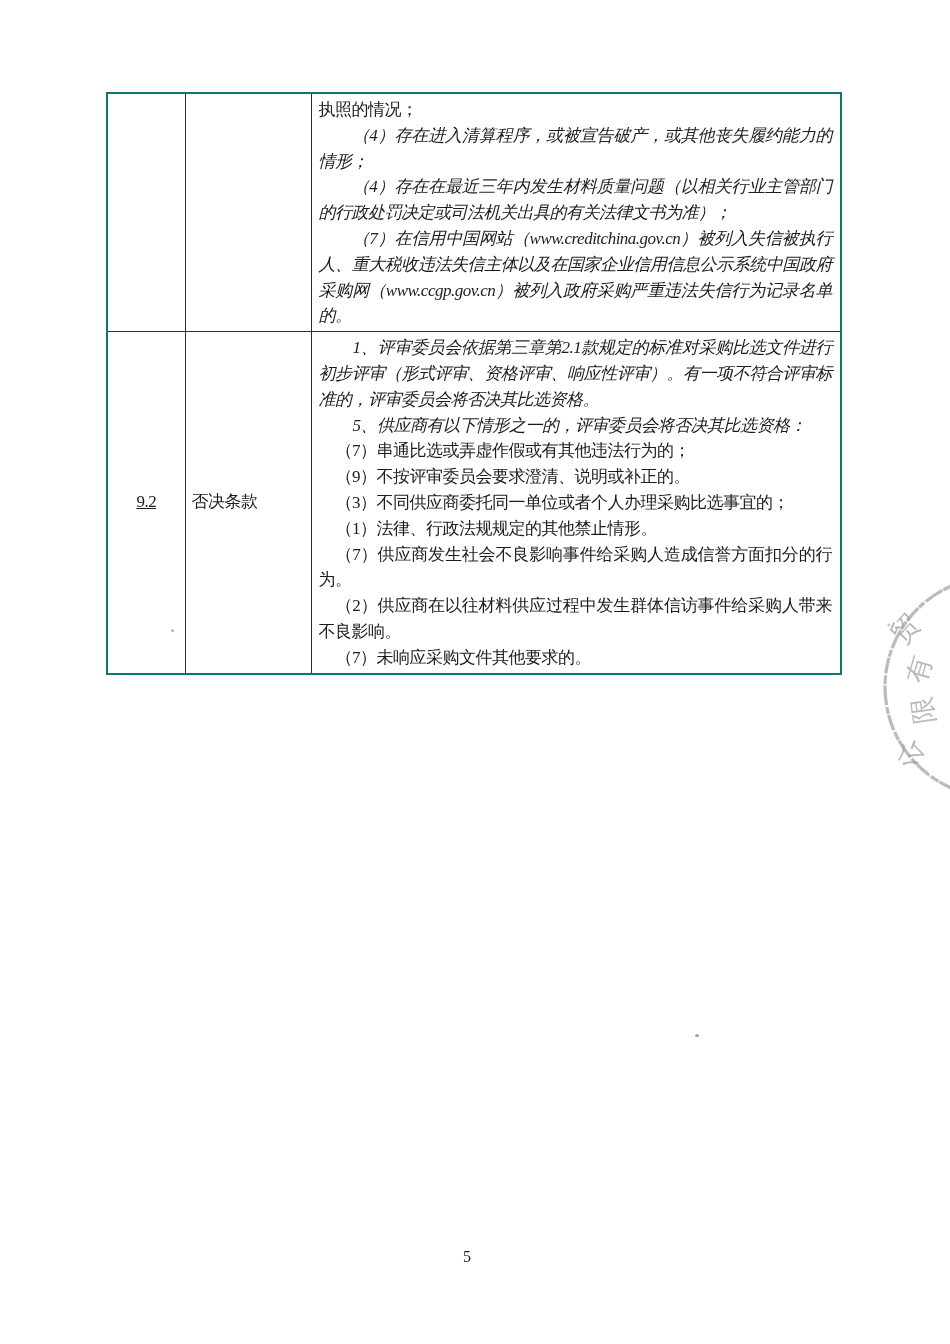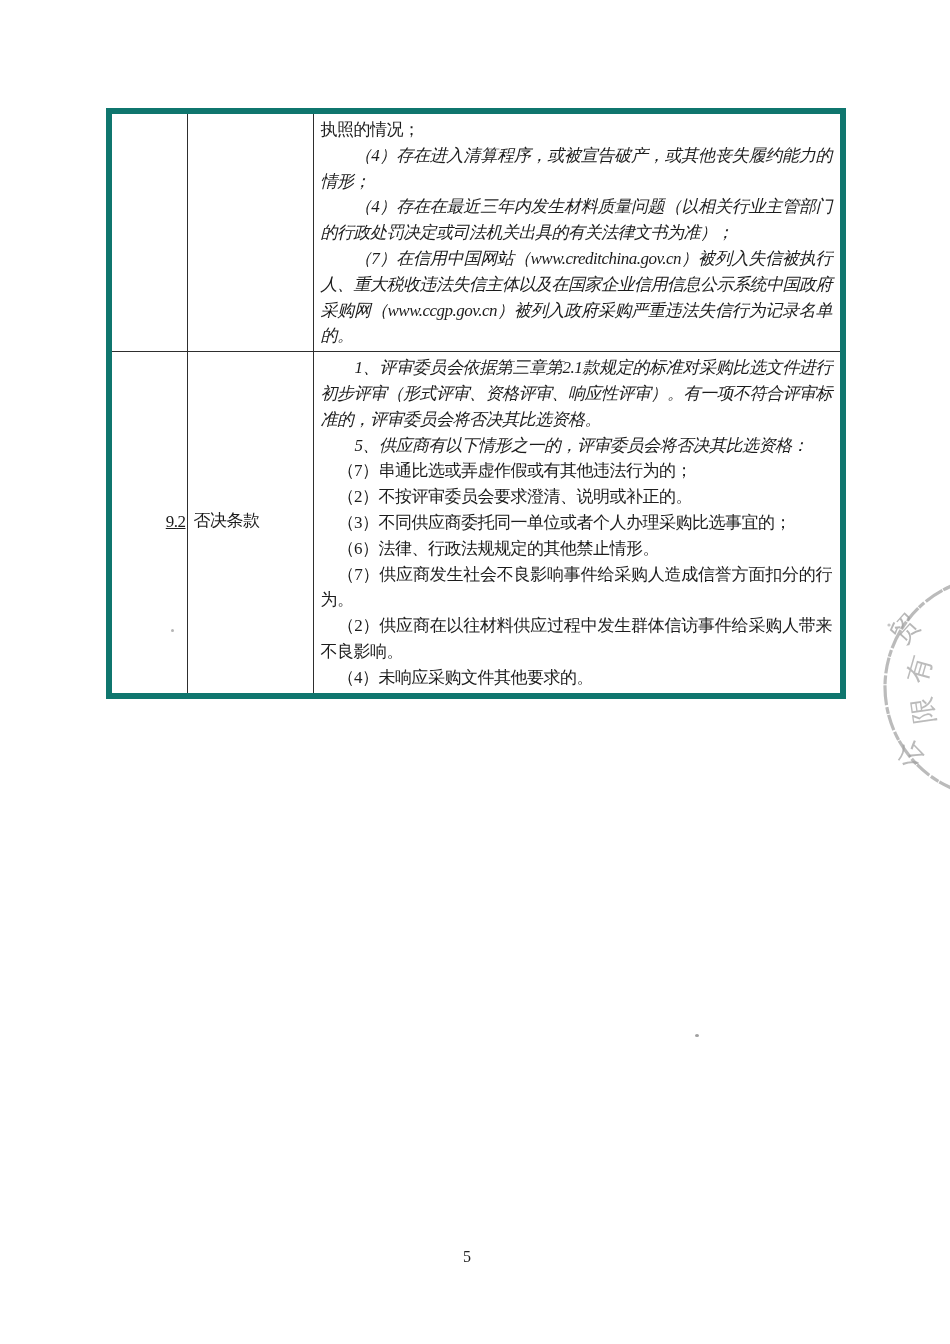--- a/index.html
+++ b/index.html
@@ -12,43 +12,42 @@
     width: 950px;
     height: 1344px;
     overflow: hidden;
     font-family: "Liberation Serif", "DejaVu Serif", serif;
     color: #1c1c1c;
   }
   
   table.doc-table {
     position: absolute;
     left: 106px;
-    top: 108px;
+    top: 92px;
     width: 734px;
     border-collapse: collapse;
     table-layout: fixed;
-    border: 6px solid #0f766e;
+    border: 2px solid #0f766e;
   }
   table.doc-table td {
     border: 1.5px solid #2e2e2e;
     font-size: 17px;
     letter-spacing: -0.5px;
     line-height: 25.8px;
     overflow: hidden;
   }
   td.cell-id {
-    text-align: right;
+    text-align: center;
     vertical-align: middle;
     text-decoration: underline;
   }
   td.cell-title {
     vertical-align: middle;
     padding-left: 6px;
     font-size: 18px;
-    font-family: Liberation Mono, monospace;
   }
   td.cell-content {
     vertical-align: top;
     padding: 3px 8px 2px 7px;
   }
   tr.row-1 { height: 237px; }
   tr.row-2 { height: 335px; }
   p.para {
     margin: 0;
     text-align: justify;
@@ -105,26 +104,26 @@
         <p class="para indent-2">（7）在信用中国网站（www.creditchina.gov.cn）被列入失信被执行人、重大税收违法失信主体以及在国家企业信用信息公示系统中国政府采购网（www.ccgp.gov.cn）被列入政府采购严重违法失信行为记录名单的。</p>
       </td>
     </tr>
     <tr class="row-2">
       <td class="cell-id">9.2</td>
       <td class="cell-title">否决条款</td>
       <td class="cell-content">
         <p class="para indent-2">1、评审委员会依据第三章第2.1款规定的标准对采购比选文件进行初步评审（形式评审、资格评审、响应性评审）。有一项不符合评审标准的，评审委员会将否决其比选资格。</p>
         <p class="para indent-2">5、供应商有以下情形之一的，评审委员会将否决其比选资格：</p>
         <p class="para indent-1">（7）串通比选或弄虚作假或有其他违法行为的；</p>
-        <p class="para indent-1">（2）不按评审委员会要求澄清、说明或补正的。</p>
+        <p class="para indent-1">（9）不按评审委员会要求澄清、说明或补正的。</p>
         <p class="para indent-1">（3）不同供应商委托同一单位或者个人办理采购比选事宜的；</p>
-        <p class="para indent-1">（6）法律、行政法规规定的其他禁止情形。</p>
+        <p class="para indent-1">（1）法律、行政法规规定的其他禁止情形。</p>
         <p class="para indent-1">（7）供应商发生社会不良影响事件给采购人造成信誉方面扣分的行为。</p>
         <p class="para indent-1">（2）供应商在以往材料供应过程中发生群体信访事件给采购人带来不良影响。</p>
-        <p class="para indent-1">（4）未响应采购文件其他要求的。</p>
+        <p class="para indent-1">（7）未响应采购文件其他要求的。</p>
       </td>
     </tr>
   </tbody>
 </table>
 
 <svg class="seal" viewBox="0 0 72 210" xmlns="http://www.w3.org/2000/svg">
   <circle cx="117" cy="104" r="110" fill="none" stroke-width="3.2" stroke-dasharray="9 2 16 1 7 2 20 1" opacity="0.8" stroke="#9b9b9b"></circle>
   <circle cx="11" cy="42" r="1.6" opacity="0.6" fill="#8f8f8f"></circle>
   <text text-anchor="middle" font-size="27" opacity="0.75" transform="translate(34,52) rotate(-48)" fill="#8f8f8f">贸</text>
   <text text-anchor="middle" font-size="27" opacity="0.7" transform="translate(50,89) rotate(-74)" fill="#8f8f8f">有</text>

